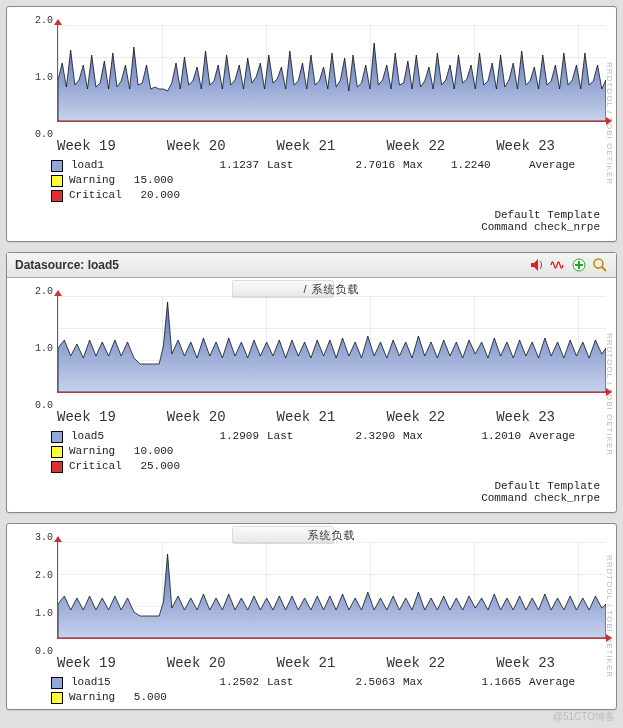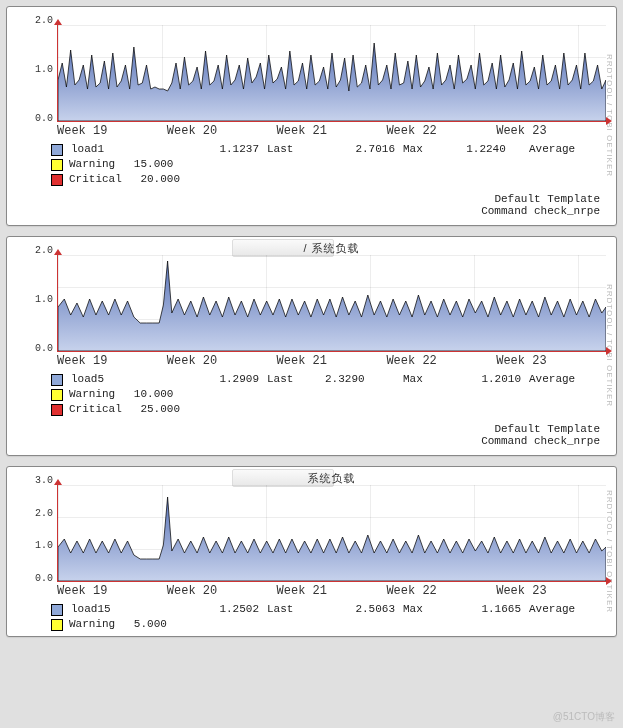--- a/index.html
+++ b/index.html
@@ -80,23 +80,23 @@
   }
   .plot .arrow-up, .plot .arrow-right {
     position:absolute; width:0; height:0;
   }
   .plot .arrow-up { top:-6px; left:-4px; border-left:4px solid transparent; border-right:4px solid transparent; border-bottom:6px solid #c33;}
   .plot .arrow-right { right:-6px; bottom:-4px; border-top:4px solid transparent; border-bottom:4px solid transparent; border-left:6px solid #c33;}
   .area-svg { position:absolute; left:0; top:0; width:100%; height:100%; }
   .xaxis {
     display: flex;
     font-family: "Courier New", monospace;
-    font-size: 12px;
+    font-size: 14px;
     color: #333;
-    padding-top: 2px;
+    padding-top: 16px;
   }
   .xaxis span { flex:1; white-space:nowrap; }
   .legend-block {
     font-family: "Courier New", monospace;
     font-size: 11px;
     color: #222;
     padding: 4px 6px 2px 40px;
   }
   .legend-row { display:flex; align-items:center; gap:6px; line-height:15px;}
   .swatch { width:10px; height:10px; border:1px solid #000; display:inline-block;}
@@ -161,21 +161,21 @@
       </div>
     </div>
     <div class="legend-block">
       <div class="legend-row stats-row">
         <span class="swatch" style="background:#8fa8d8"></span>
         <span class="cell" style="width:110px">load1</span>
         <span class="cell" style="width:70px;text-align:right">1.1237</span>
         <span class="cell" style="width:50px">Last</span>
         <span class="cell" style="width:70px;text-align:right">2.7016</span>
         <span class="cell" style="width:40px">Max</span>
-        <span class="cell" style="width:70px;text-align:center">1.2240</span>
+        <span class="cell" style="width:70px;text-align:left">1.2240</span>
         <span class="cell" style="width:60px">Average</span>
       </div>
       <div class="legend-row">
         <span class="swatch" style="background:#ffff33"></span>
         <span>Warning</span>&nbsp;
         <span>15.000</span>
       </div>
       <div class="legend-row">
         <span class="swatch" style="background:#e03030"></span>
         <span>Critical</span>&nbsp;
@@ -183,20 +183,40 @@
       </div>
     </div>
     <div class="template-lines">
       <div>Default Template</div>
       <div>Command check_nrpe</div>
     </div>
   </div>
 </div>
 
 <div class="panel">
+  <div class="panel-header">
+    <span class="title">Datasource: load5</span>
+    <span class="icons">
+      <svg viewBox="0 0 16 16">
+          <path fill="#d22" d="M2 6h3l4-4v12l-4-4H2z"></path>
+          <path stroke="#d22" fill="none" d="M11 4c2 2 2 6 0 8"></path>
+        </svg>
+      <svg viewBox="0 0 16 16">
+          <path stroke="#d22" fill="none" stroke-width="1.3" d="M1 8c1-4 2-4 3 0s2 4 3 0 2-4 3 0 2 4 3 0"></path>
+        </svg>
+      <svg viewBox="0 0 16 16">
+          <circle cx="8" cy="8" r="6" fill="#fff" stroke="#2a2"></circle>
+          <path stroke="#2a2" stroke-width="2" d="M8 4v8M4 8h8"></path>
+        </svg>
+      <svg viewBox="0 0 16 16">
+          <circle cx="6.5" cy="6.5" r="4.5" fill="none" stroke="#b80" stroke-width="1.5"></circle>
+          <path stroke="#b80" stroke-width="1.8" d="M10 10l4 4"></path>
+        </svg>
+    </span>
+  </div>
   <div class="panel-body">
     <div class="credit">RRDTOOL / TOBI OETIKER</div>
     <div class="chart-wrap">
       <div class="yaxis">
         <span>2.0</span>
         <span>1.0</span>
         <span>0.0</span>
       </div>
       <div class="plot-col">
         <div class="blur-block"></div>
@@ -225,21 +245,21 @@
           <span>Week 23</span>
         </div>
       </div>
     </div>
     <div class="legend-block">
       <div class="legend-row stats-row">
         <span class="swatch" style="background:#8fa8d8"></span>
         <span class="cell" style="width:110px">load5</span>
         <span class="cell" style="width:70px;text-align:right">1.2909</span>
         <span class="cell" style="width:50px">Last</span>
-        <span class="cell" style="width:70px;">2.3290</span>
+        <span class="cell" style="width:70px;text-align:right">2.3290</span>
         <span class="cell" style="width:40px">Max</span>
         <span class="cell" style="width:70px;text-align:right">1.2010</span>
         <span class="cell" style="width:60px">Average</span>
       </div>
       <div class="legend-row">
         <span class="swatch" style="background:#ffff33"></span>
         <span>Warning</span>&nbsp;
         <span>10.000</span>
       </div>
       <div class="legend-row">

